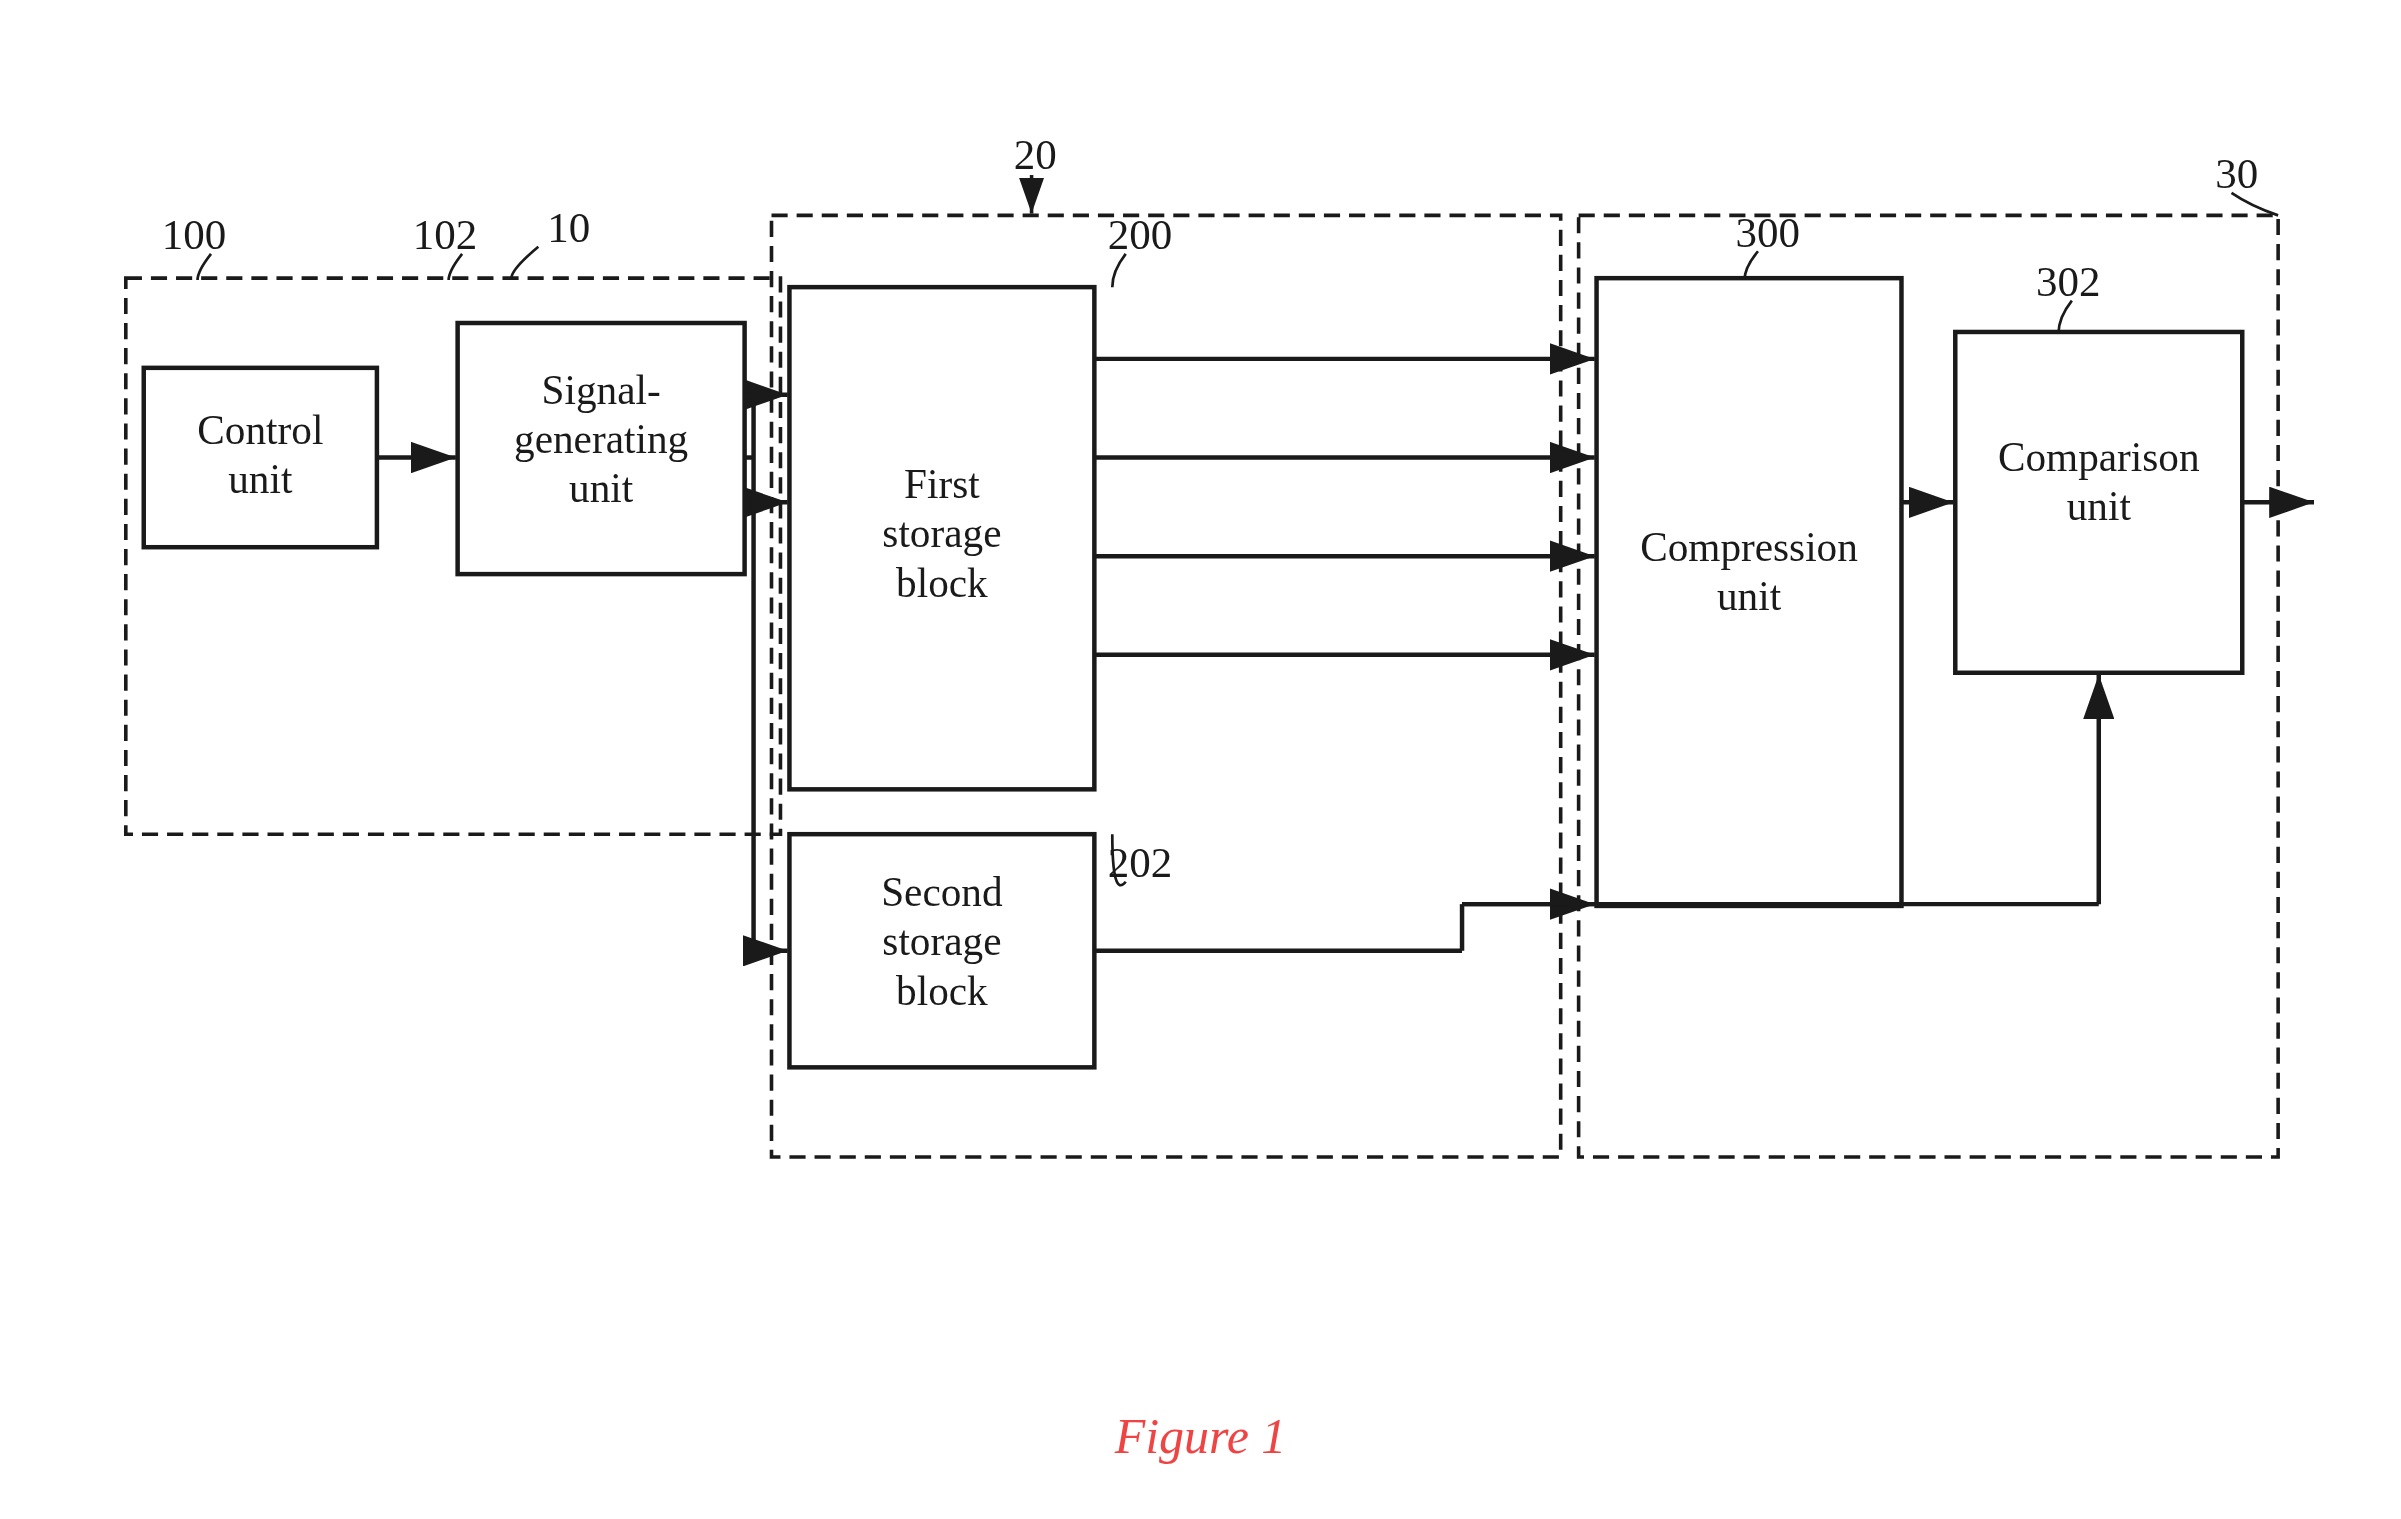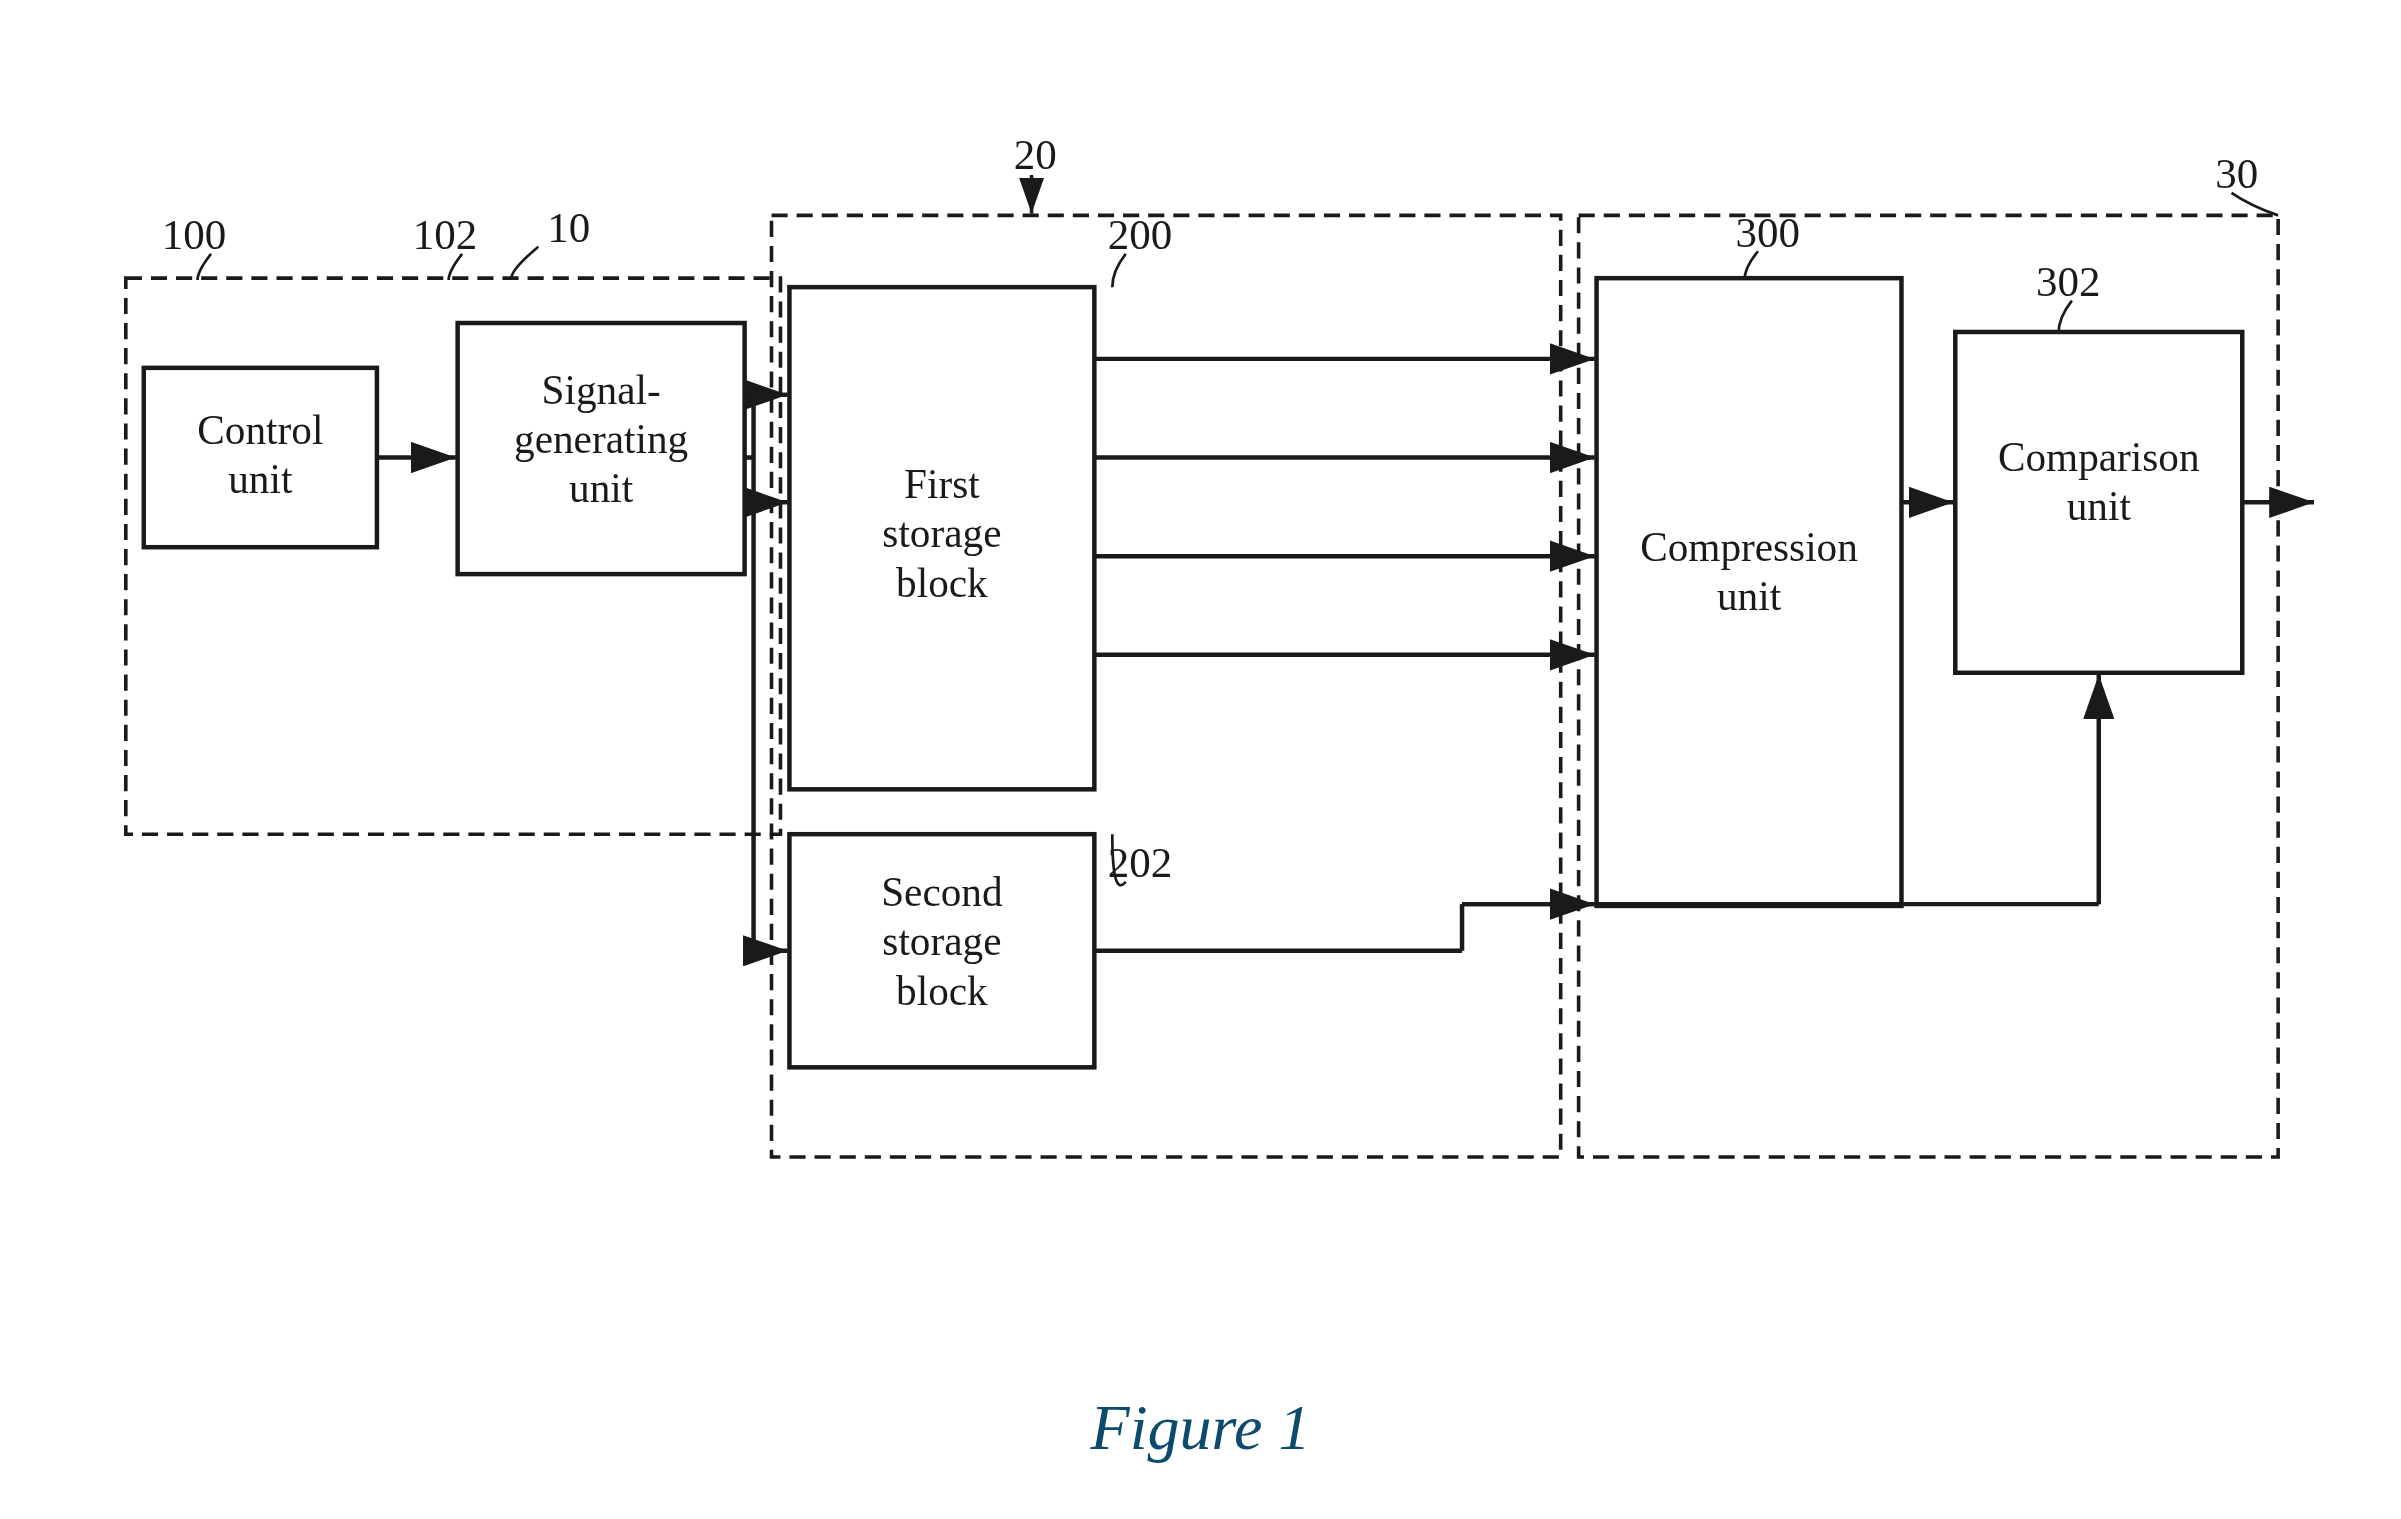--- a/index.html
+++ b/index.html
@@ -23,23 +23,23 @@
     svg {
       width: 100%;
       height: 100%;
     }
 
     .figure-caption {
       position: absolute;
       bottom: 54px;
       left: 50%;
       transform: translateX(-50%);
-      font-size: 64px;
+      font-size: 50px;
       font-style: italic;
-      color: #0c4a6e;
+      color: #ef4444;
       white-space: nowrap;
     }
   </style>
 </head>
 <body>
 
 <div id="diagram-container">
   <svg viewBox="0 0 2500 1400" xmlns="http://www.w3.org/2000/svg">
     <defs>
       <marker id="arrowhead" markerWidth="10" markerHeight="7" refX="10" refY="3.5" orient="auto">

